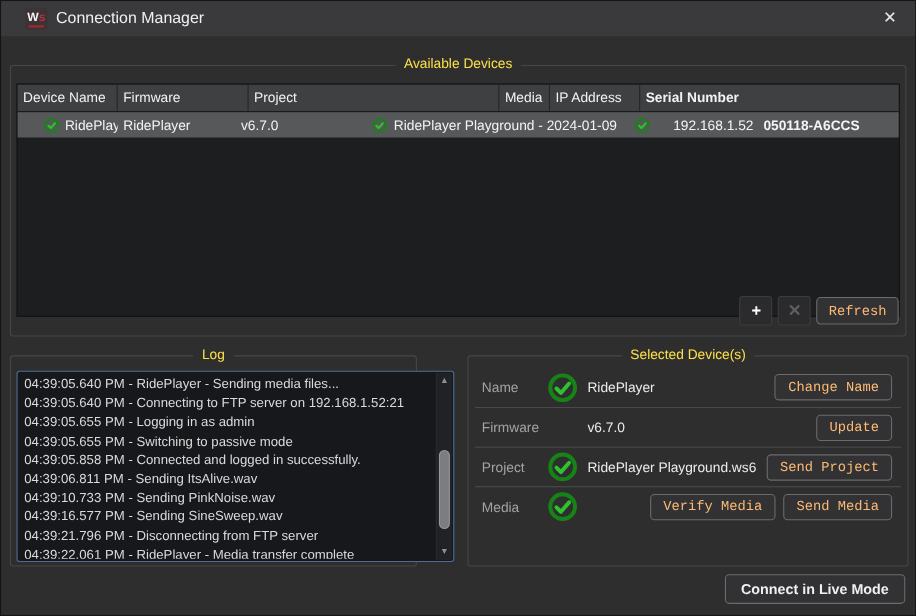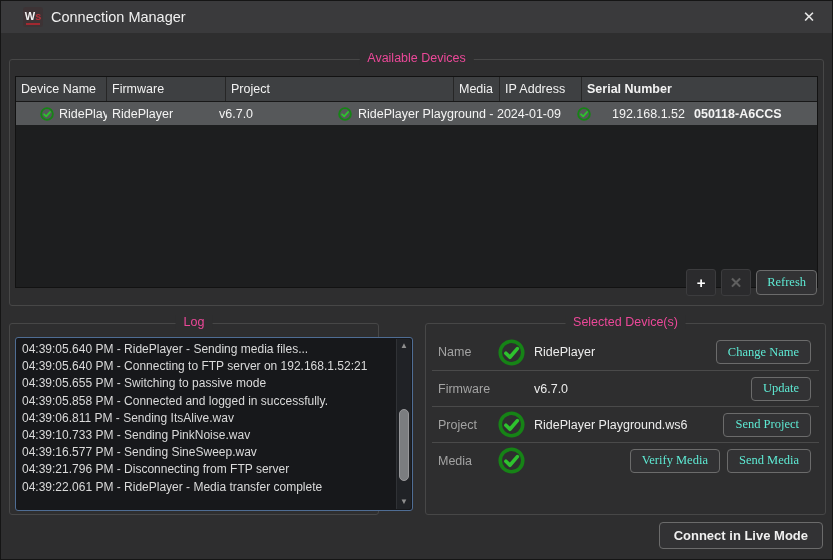--- a/index.html
+++ b/index.html
@@ -24,21 +24,21 @@
   .app-logo .s { color:#b8323a; }
   .app-logo .bar { position:absolute; bottom:2px; left:3px; right:3px; height:2px; background:#a22830; }
   .title-text { position:absolute; left:50px; top:0; line-height:32px; font-size:14.5px; color:#f0f0f0; }
   .close-btn { position:absolute; right:10px; top:0; width:26px; height:32px; line-height:32px;
     text-align:center; font-size:15px; color:#e8e8e8; cursor:default; }
 
   
   .groupbox { position:absolute; border:1px solid #474747; border-radius:3px; }
   .legend {
     position:absolute; top:-9px; left:50%; transform:translateX(-50%);
-    background:#2e2e2f; padding:0 8px; font-size:12.5px; color:#ec4899; white-space:nowrap;
+    background:#2e2e2f; padding:0 8px; font-size:12.5px; color:#fde047; white-space:nowrap;
   }
   #grp-devices { left:8px; top:58px; width:815px; height:247px; }
   #grp-log      { left:8px; top:322px; width:370px; height:192px; }
   #grp-selected { left:424px; top:322px; width:401px; height:192px; }
 
   
   .dev-table {
     position:absolute; left:5px; top:16px; width:803px; height:212px;
     background:#1d1e1f; border:1px solid #121212;
   }
@@ -53,21 +53,21 @@
   .cell.dev { padding-left:24px; gap:5px; }
   .cell.proj { gap:6px; }
   .cell.media { justify-content:center; padding-left:0; }
 
   
   .chk { display:inline-block; flex:none; }
 
   
   .btn {
     background:#323234; border:1px solid #6b6b6b; border-radius:4px;
-    color:#5eead4; font-family:Liberation Serif, serif; font-size:12.5px;
+    color:#fdba74; font-family:Liberation Mono, monospace; font-size:12.5px;
     height:24px; padding:0 11px; cursor:default;
   }
   .toolrow { position:absolute; right:6px; top:209px; display:flex; gap:5px; align-items:center; }
   .sqbtn {
     width:30px; height:27px; background:#2b2b2d; border:1px solid #3c3c3e; border-radius:3px;
     font-size:15px; font-weight:bold; color:#ffffff; line-height:25px; text-align:center;
   }
   .sqbtn.disabled { color:#5f5f5f; }
   .btn.refresh { height:25px; padding:0 10px; }
 
@@ -171,20 +171,21 @@
       <button class="btn refresh">Refresh</button>
     </div>
   </div>
 
   <div class="groupbox" id="grp-log">
     <span class="legend">Log</span>
     <div class="logbox">
       <div class="loglines">
         <div class="logline">04:39:05.640 PM - RidePlayer - Sending media files...</div>
         <div class="logline">04:39:05.640 PM - Connecting to FTP server on 192.168.1.52:21</div>
+        <div class="logline">04:39:05.655 PM - Logging in as admin</div>
         <div class="logline">04:39:05.655 PM - Switching to passive mode</div>
         <div class="logline">04:39:05.858 PM - Connected and logged in successfully.</div>
         <div class="logline">04:39:06.811 PM - Sending ItsAlive.wav</div>
         <div class="logline">04:39:10.733 PM - Sending PinkNoise.wav</div>
         <div class="logline">04:39:16.577 PM - Sending SineSweep.wav</div>
         <div class="logline">04:39:21.796 PM - Disconnecting from FTP server</div>
         <div class="logline">04:39:22.061 PM - RidePlayer - Media transfer complete</div>
       </div>
       <div class="vscroll">
         <div class="sarrow up">▲</div>

